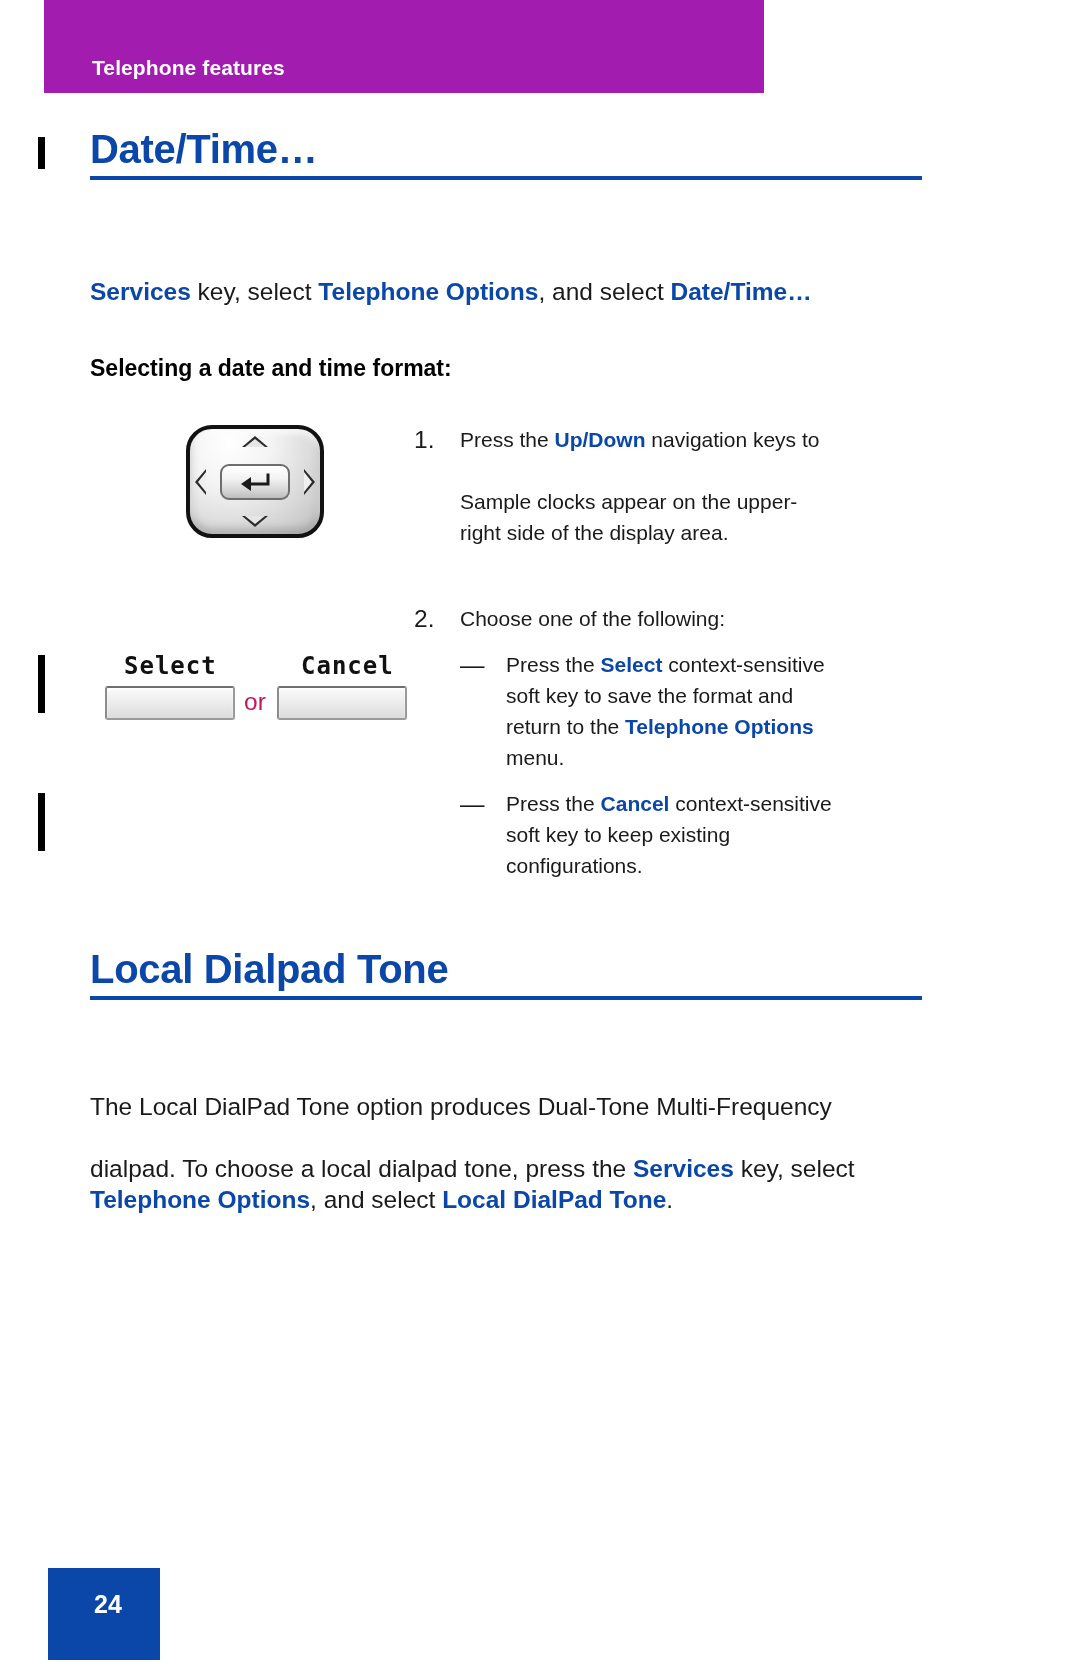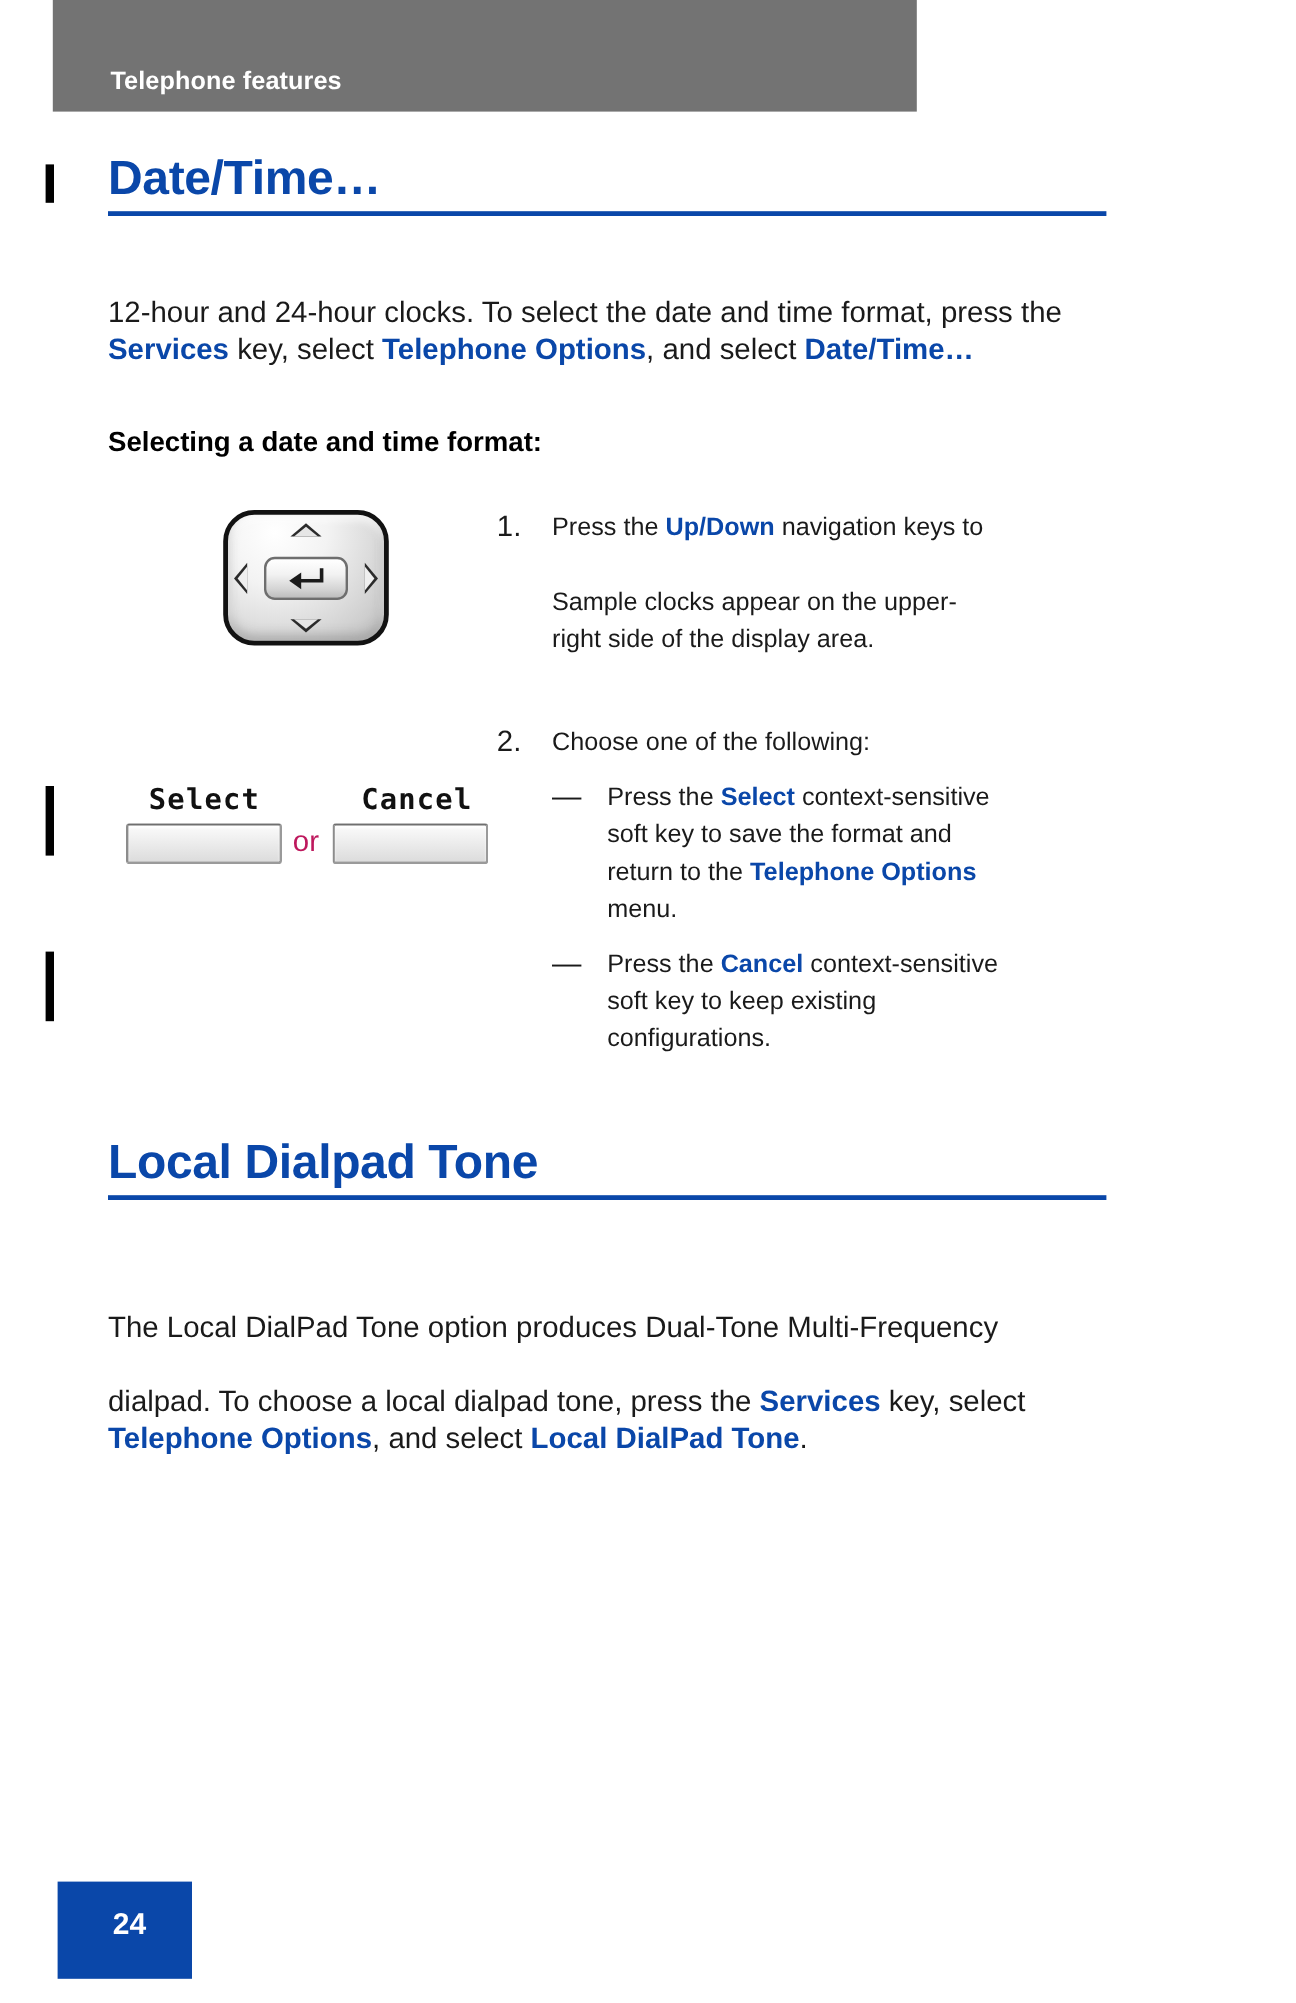--- a/index.html
+++ b/index.html
@@ -16,21 +16,21 @@
     overflow: hidden;
   }
 
   
   .running-header {
     position: absolute;
     left: 44px;
     top: 0;
     width: 720px;
     height: 93px;
-    background: #737373;
+    background: #a21caf;
     box-sizing: border-box;
   }
   .running-header-title {
     position: absolute;
     left: 48px;
     bottom: 13px;
     color: #ffffff;
     font-size: 21px;
     font-weight: bold;
     letter-spacing: .1px;
@@ -216,21 +216,21 @@
     font-size: 24.5px;
     color: #be185d;
   }
 
   
   .page-num-block {
     position: absolute;
     left: 48px;
     top: 1568px;
     width: 112px;
-    height: 81px;
+    height: 92px;
     background: #0A47A9;
   }
   .page-num {
     position: absolute;
     left: 46px;
     top: 22px;
     color: #ffffff;
     font-size: 25px;
     font-weight: bold;
   }
@@ -244,21 +244,21 @@
 
 <div class="change-bar" style="top:137px;height:32px;"></div>
 <div class="change-bar" style="top:655px;height:58px;"></div>
 <div class="change-bar" style="top:793px;height:58px;"></div>
 
 <div class="h1" style="top:127px;">Date/Time…</div>
 <div class="h1-rule" style="top:176px;"></div>
 
 <div class="para" style="left:90px; top:214px; width:840px;">
   <br>
-  <span>12-hour and 24-hour clocks. To select the date and time format, press the</span><br>
+  <br>
   <span class="kw">Services</span><span> key, select </span><span class="kw">Telephone Options</span><span>, and select </span><span class="kw">Date/Time…</span>
 </div>
 
 <div class="h3" style="top:355px;">Selecting a date and time format:</div>
 
 <div class="navkey">
   <div class="navkey-body"></div>
   <div class="tri tri-up"></div>
   <div class="tri tri-up-in"></div>
   <div class="tri tri-down"></div>

